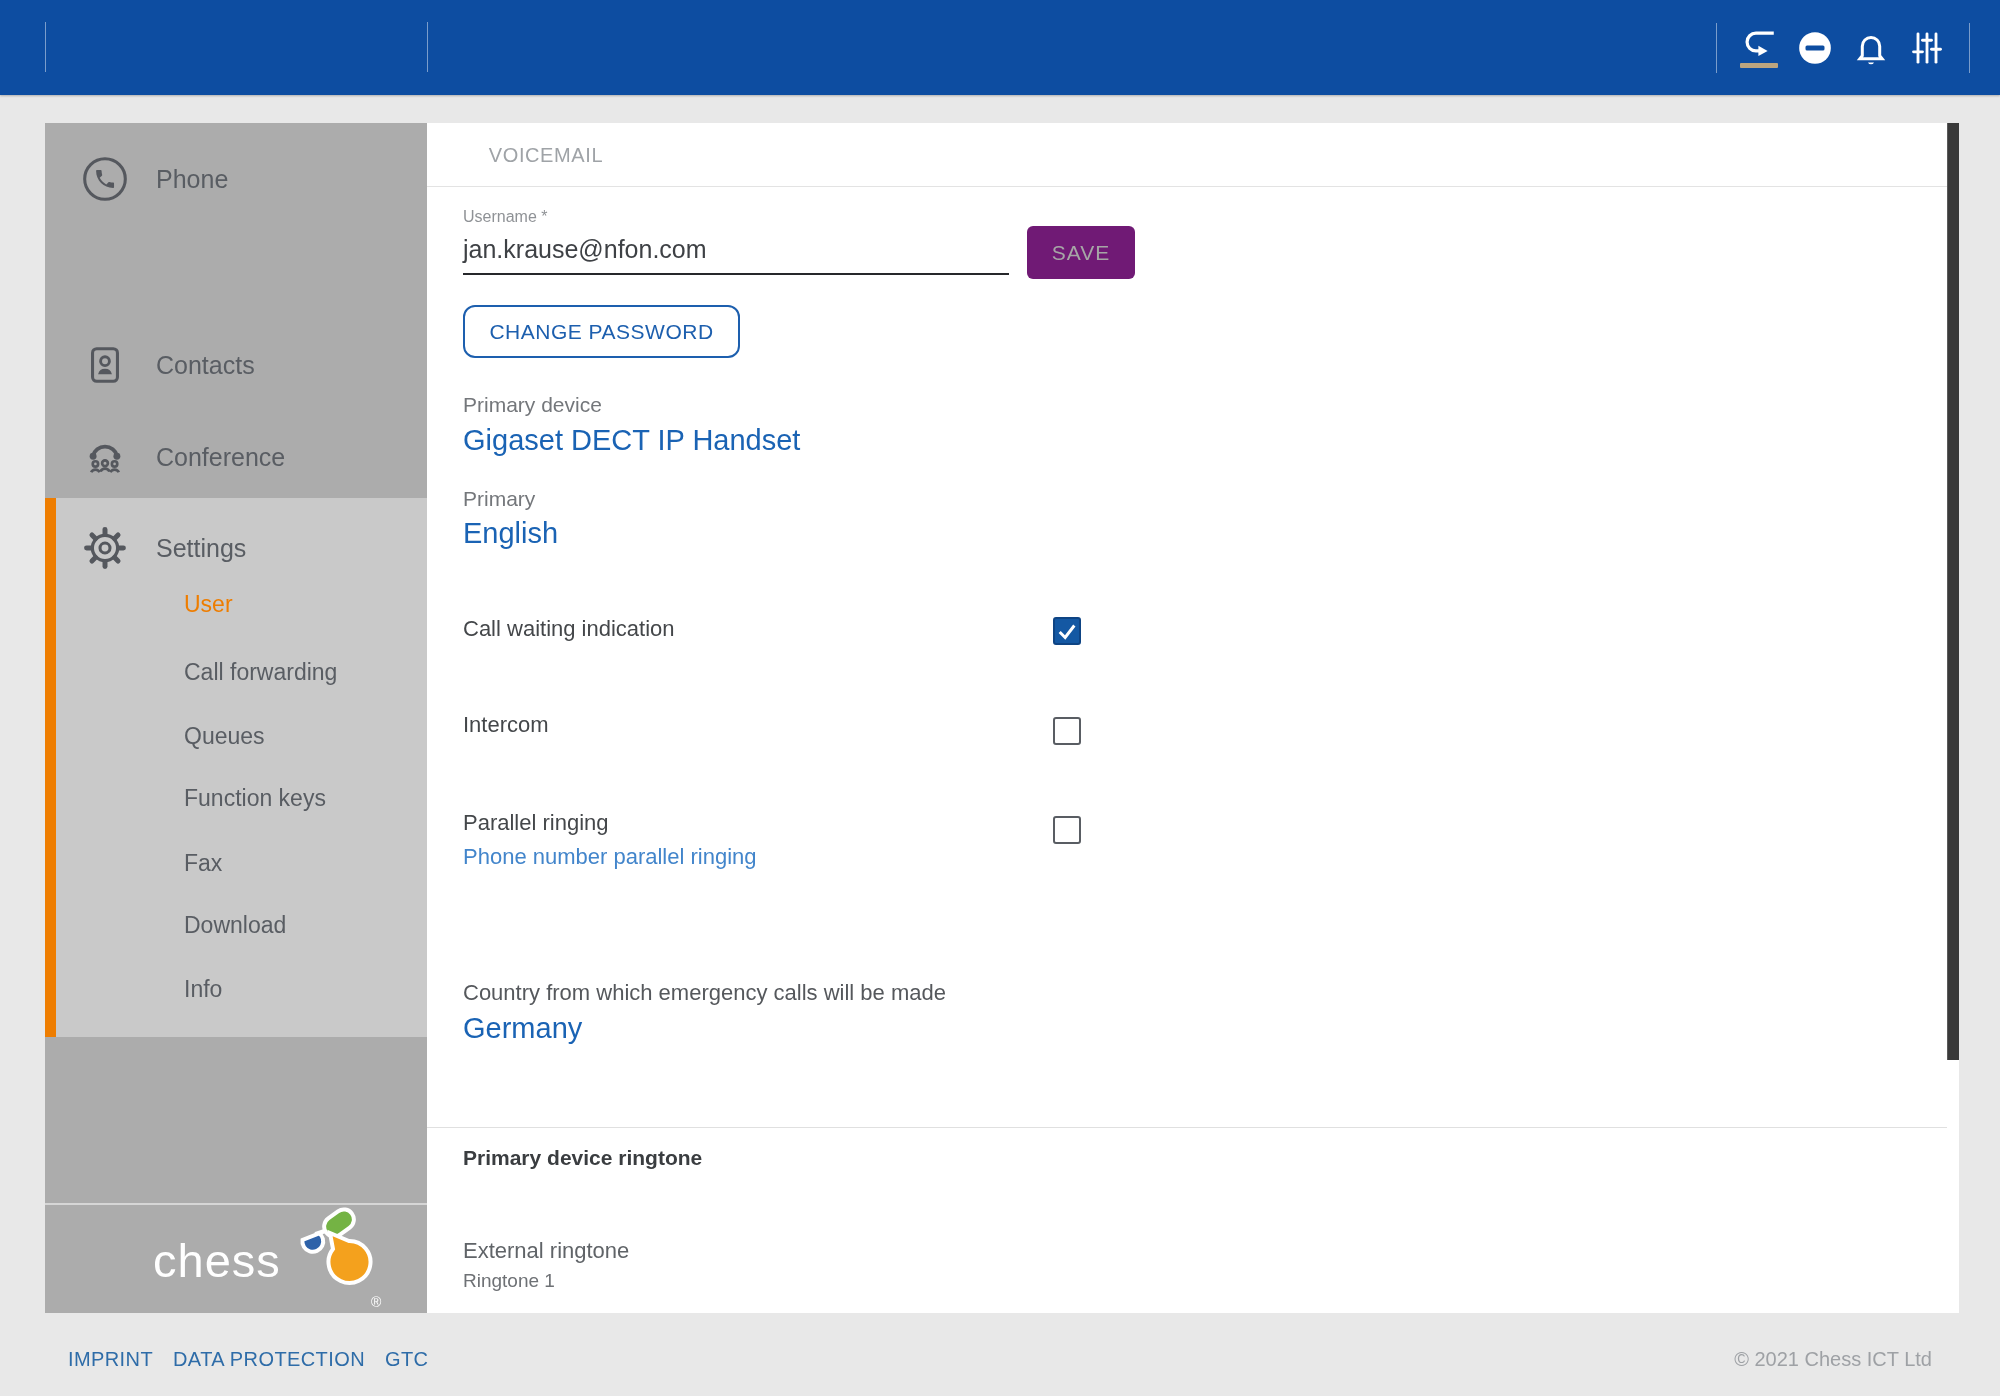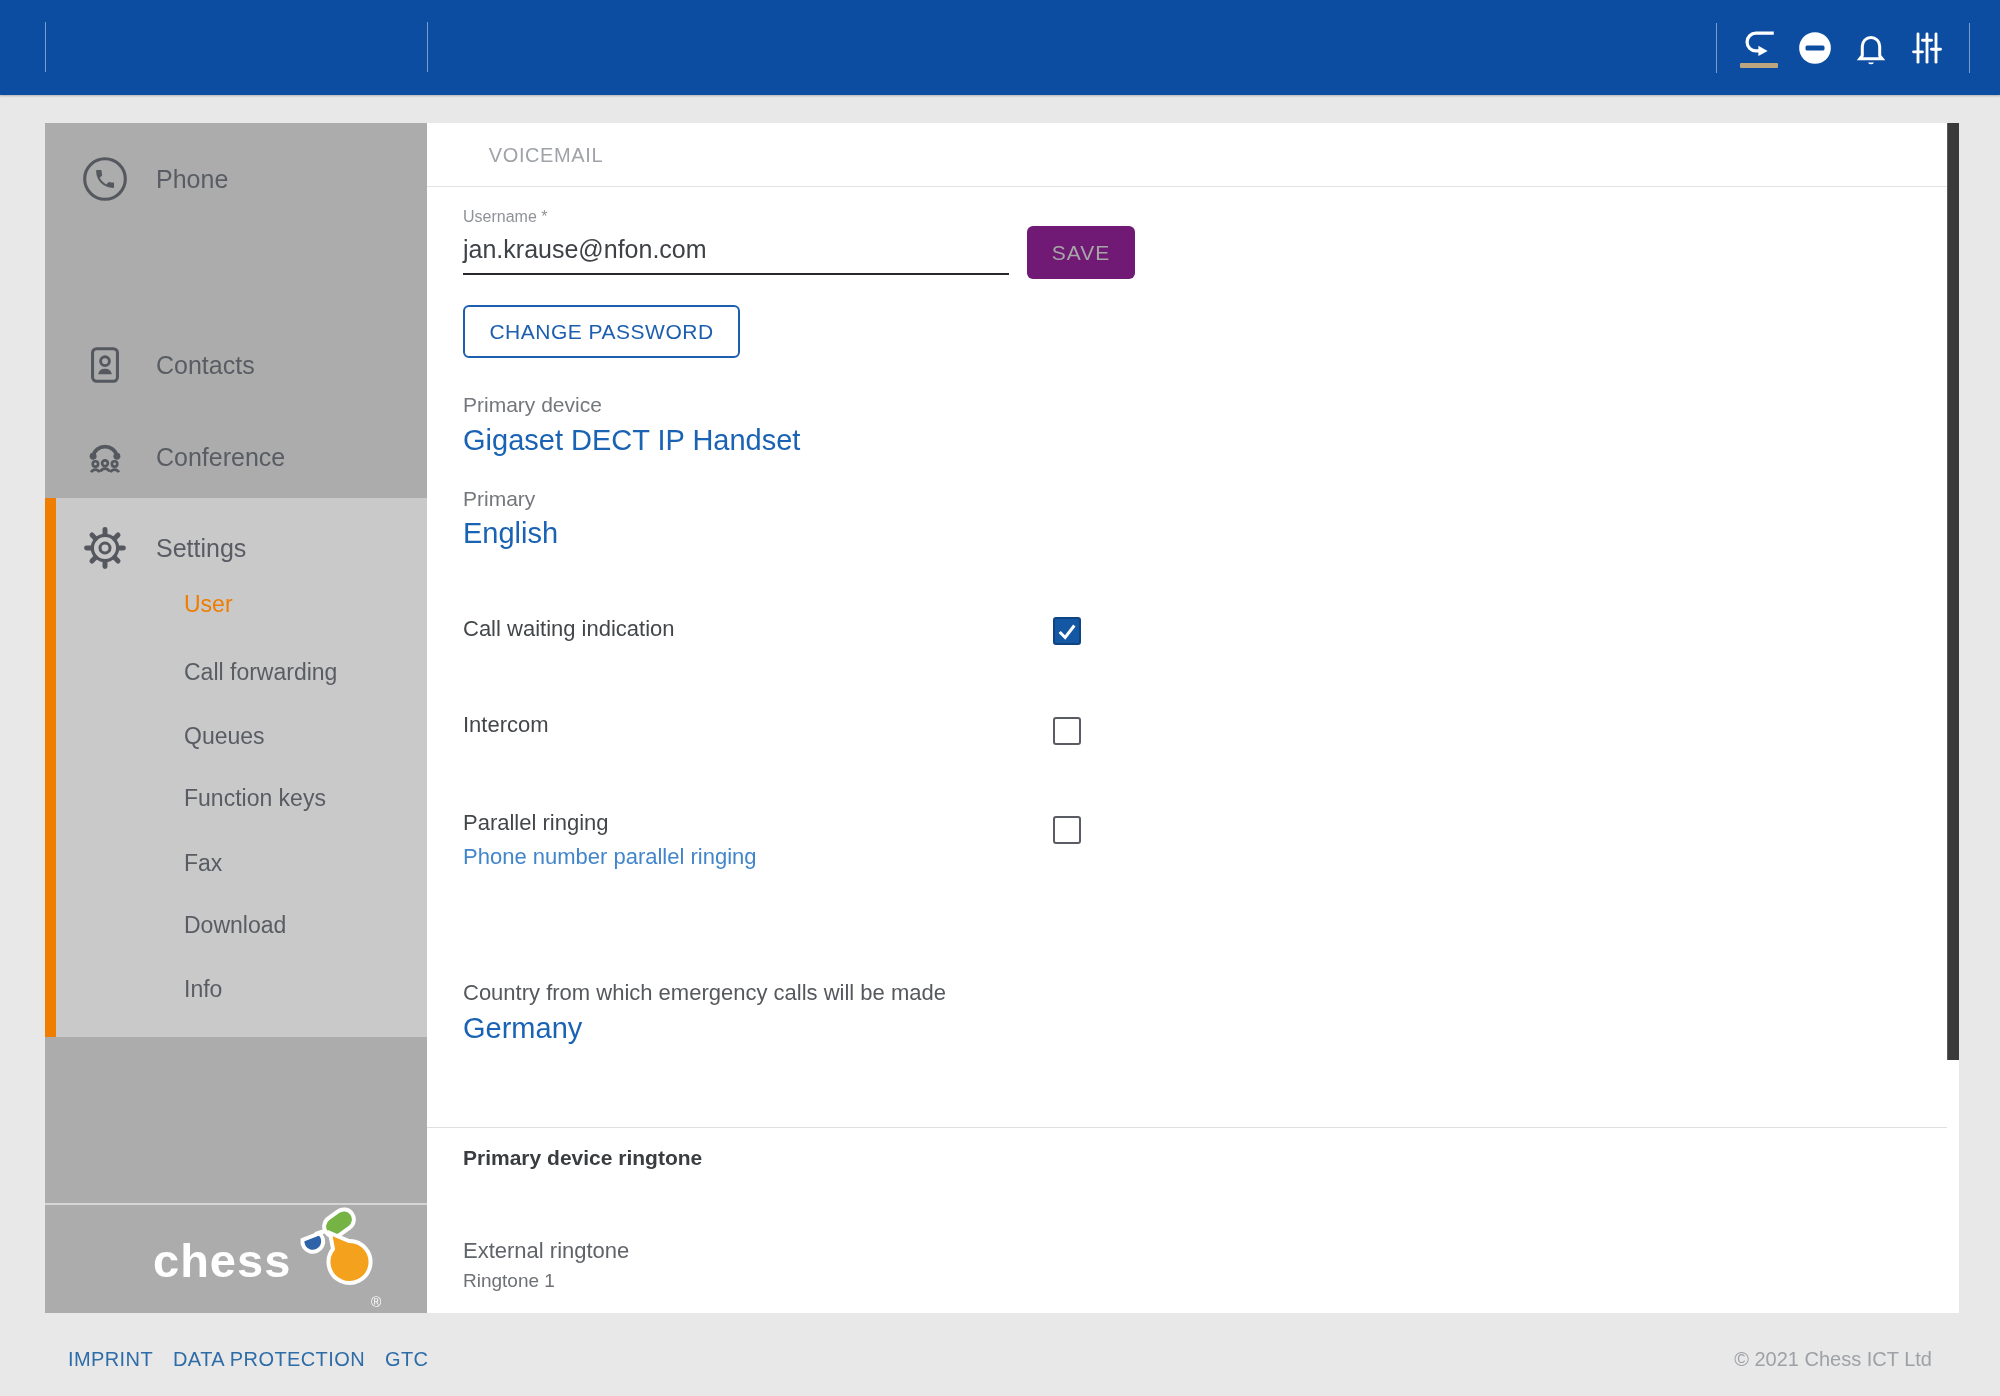--- a/index.html
+++ b/index.html
@@ -22,36 +22,36 @@
   .sidebar { position:absolute; left:45px; top:123px; width:382px; height:1190px; background:#ACACAC; }
   .nav-item { position:absolute; left:0; width:100%; height:92px; display:flex; align-items:center; cursor:pointer; }
   .nav-item .nicon { width:46px; height:46px; margin-left:37px; display:flex; align-items:center; justify-content:center; }
   .nav-item .nlabel { margin-left:28px; font-size:25px; color:#595D63; }
   .settings-block { position:absolute; left:0; top:375px; width:100%; height:539px; background:#C9C9C9; }
   .orange-bar { position:absolute; left:0; top:0; width:11px; height:100%; background:#EE7D00; }
   .subitem { position:absolute; left:139px; font-size:23px; color:#595D63; cursor:pointer; line-height:30px; }
   .subitem.active { color:#EE7D00; }
   .sb-divider { position:absolute; left:0; top:1080px; width:100%; height:2px; background:#D6D6D6; }
   .logo-block { position:absolute; left:0; top:1082px; width:100%; height:108px; background:#ACACAC; cursor:pointer; }
-  .logo-text { position:absolute; left:108px; top:28px; color:#fff; font-size:47px; font-weight:700; letter-spacing:1px; }
+  .logo-text { position:absolute; left:108px; top:28px; color:#fff; font-size:47px; font-weight:400; letter-spacing:1px; }
   .logo-mark { position:absolute; left:238px; top:2px; }
 
   
   .card { position:absolute; left:427px; top:123px; width:1532px; height:1190px; background:#fff; }
   .tabbar { position:absolute; left:0; top:0; width:100%; height:64px; border-bottom:1px solid #E3E3E3; display:flex; }
   .tab { width:238px; height:64px; display:flex; align-items:center; justify-content:center; font-size:20px; letter-spacing:.6px; color:#9FA3A7; cursor:pointer; position:relative; }
   .tab.active { color:#8F9296; }
   .tab.active::after { content:""; position:absolute; left:0; bottom:-1px; width:100%; height:4px; background:#1D56A5; }
   .content { position:absolute; left:0; top:64px; width:100%; height:1126px; }
 
   .u-label { position:absolute; left:36px; top:21px; font-size:16px; color:#8F9296; }
   .u-value { position:absolute; left:36px; top:48px; font-size:25px; color:#3E4145; }
   .u-underline { position:absolute; left:36px; top:86px; width:546px; height:2px; background:#26282B; }
   .save-btn { position:absolute; left:600px; top:39px; width:108px; height:53px; background:#701a75; border:none; border-radius:6px; font-size:21px; font-weight:500; letter-spacing:1px; color:#A6A6A6; font-family:inherit; }
-  .chpw-btn { position:absolute; left:36px; top:118px; width:277px; height:53px; background:#fff; border:2px solid #1D5FAE; border-radius:6px; font-size:21px; font-weight:500; letter-spacing:.5px; color:#1D5FAE; cursor:pointer; font-family:inherit; }
+  .chpw-btn { position:absolute; left:36px; top:118px; width:277px; height:53px; background:#fff; border:2px solid #1D5FAE; border-radius:12px; font-size:21px; font-weight:500; letter-spacing:.5px; color:#1D5FAE; cursor:pointer; font-family:inherit; }
 
   .fld-label { position:absolute; left:36px; font-size:21px; color:#74777B; }
   .fld-link { position:absolute; left:36px; font-size:29px; color:#1A63B4; cursor:pointer; }
   .tg-label { position:absolute; left:36px; font-size:22px; color:#44474A; }
   .checkbox { position:absolute; left:626px; width:28px; height:28px; border:2px solid #595D63; border-radius:3px; background:#fff; cursor:pointer; display:flex; align-items:center; justify-content:center; }
   .checkbox.checked { background:#1458A3; border-color:#0E4484; }
   .checkbox svg { display:none; }
   .checkbox.checked svg { display:block; }
   .sub-link { position:absolute; left:36px; font-size:22px; color:#4285CB; cursor:pointer; }
 

